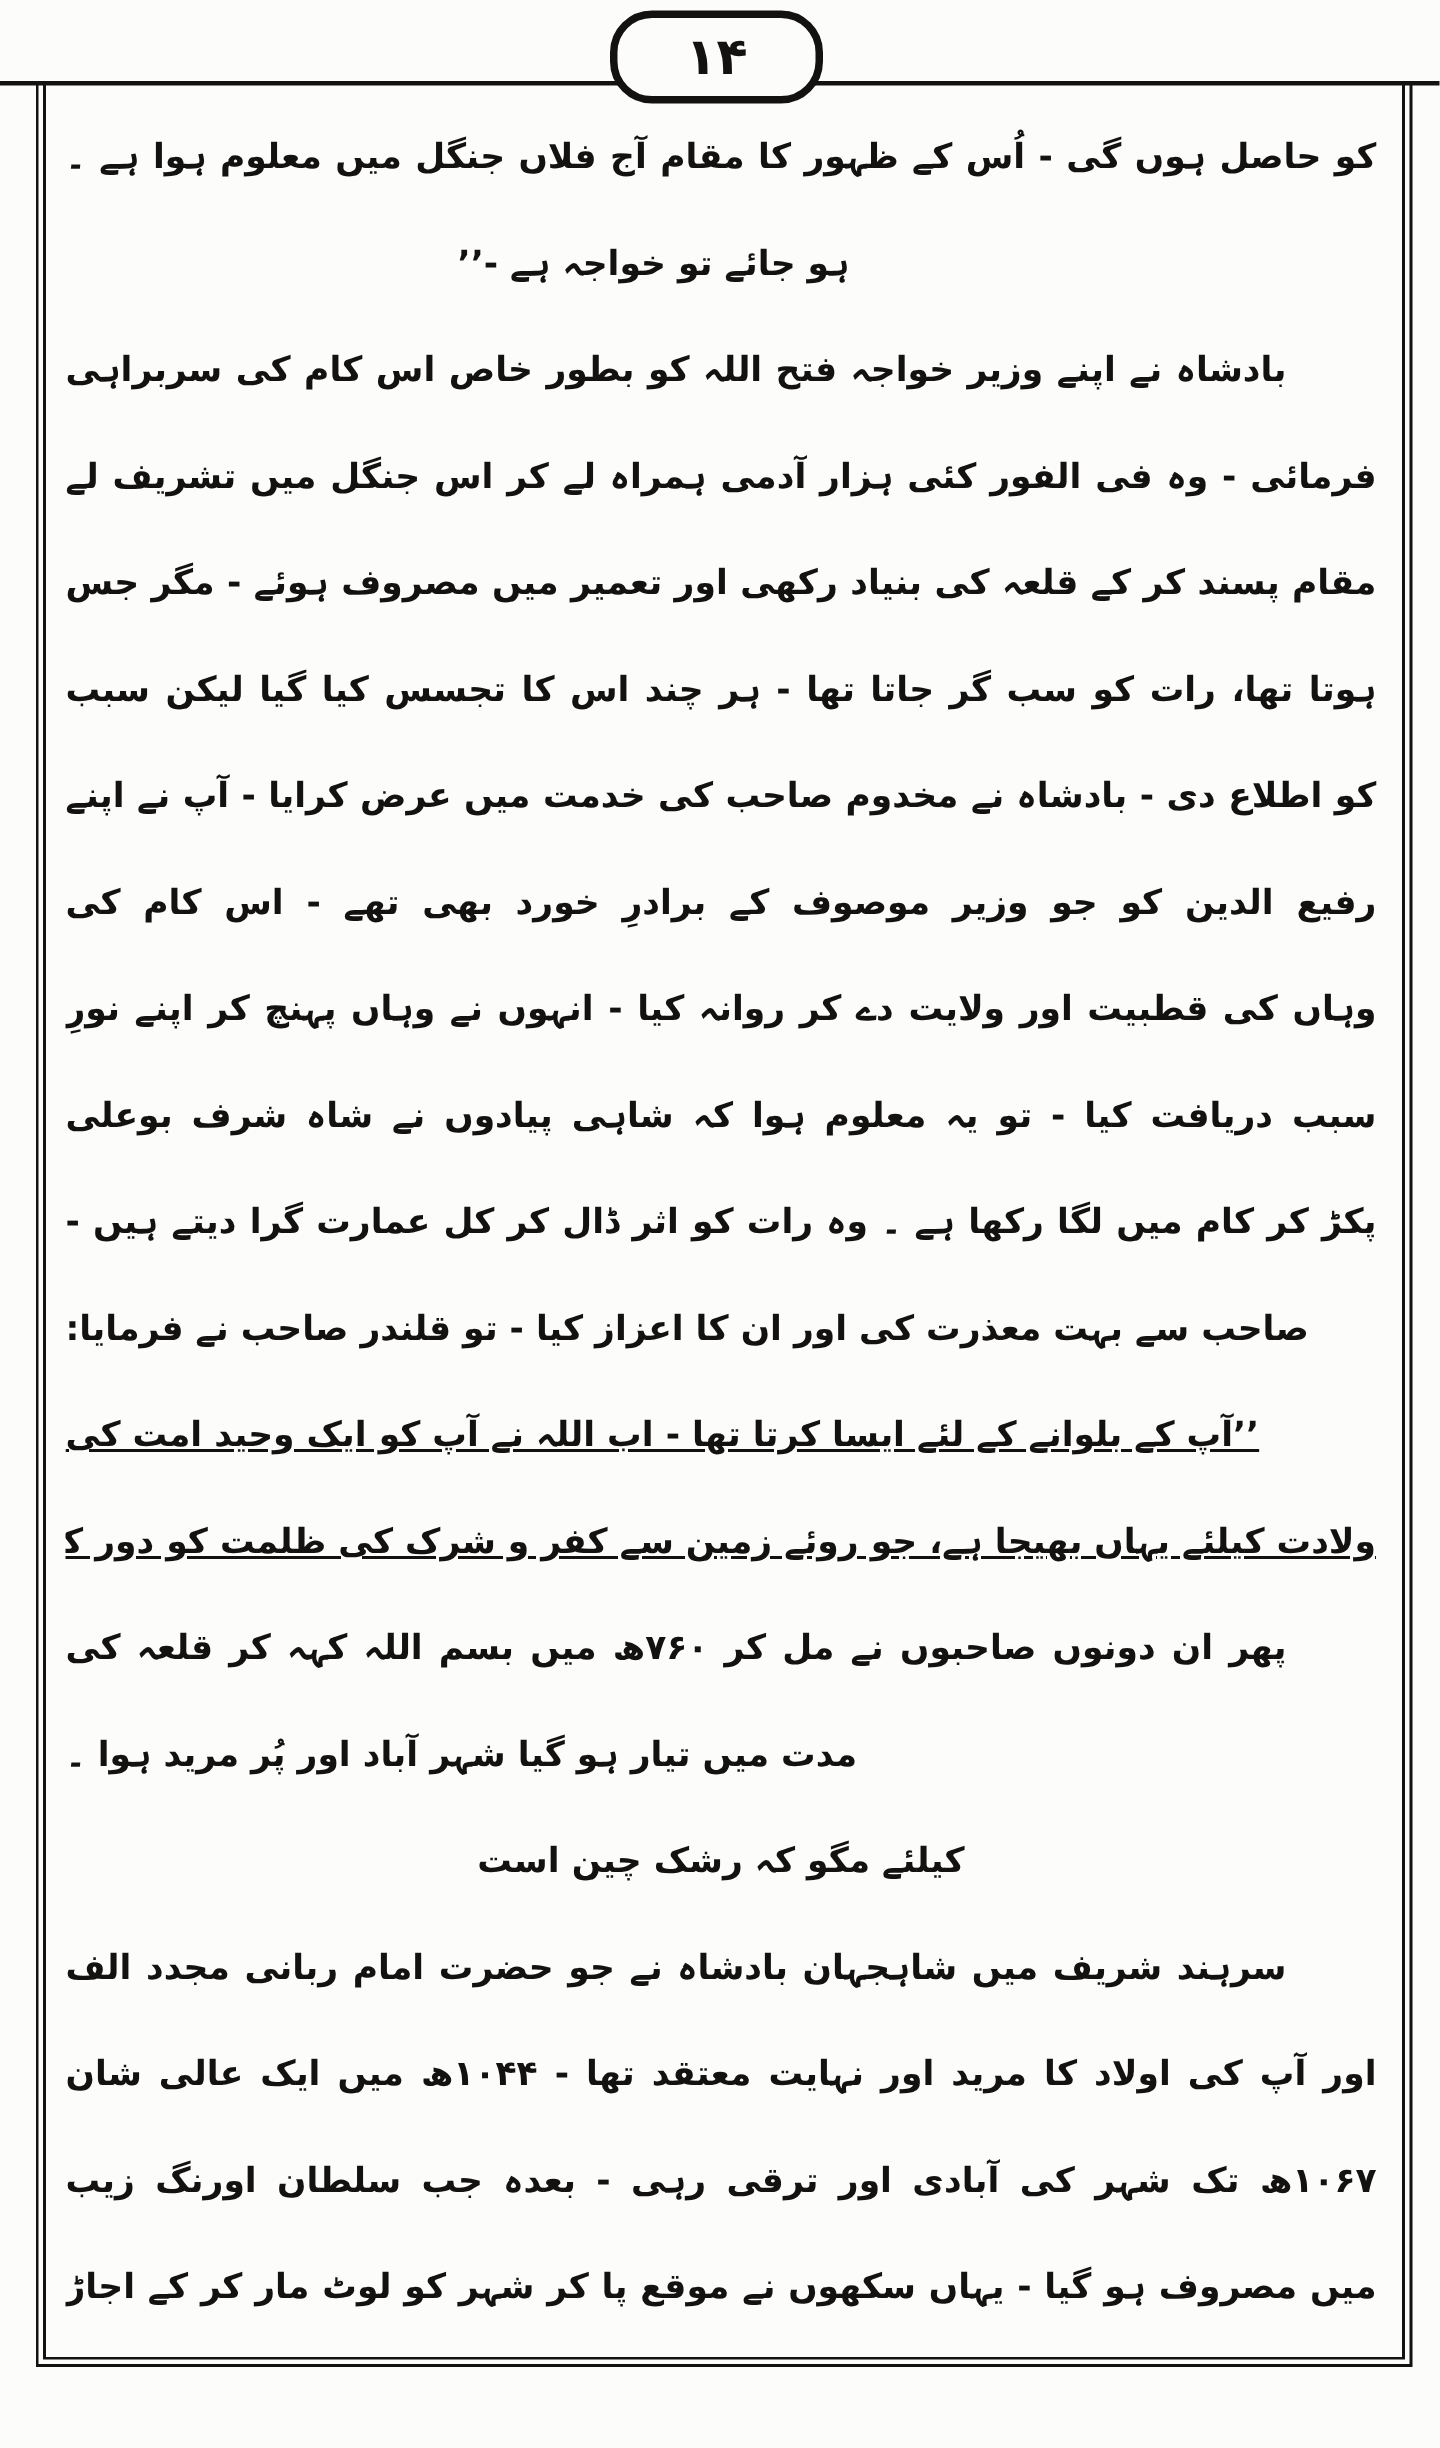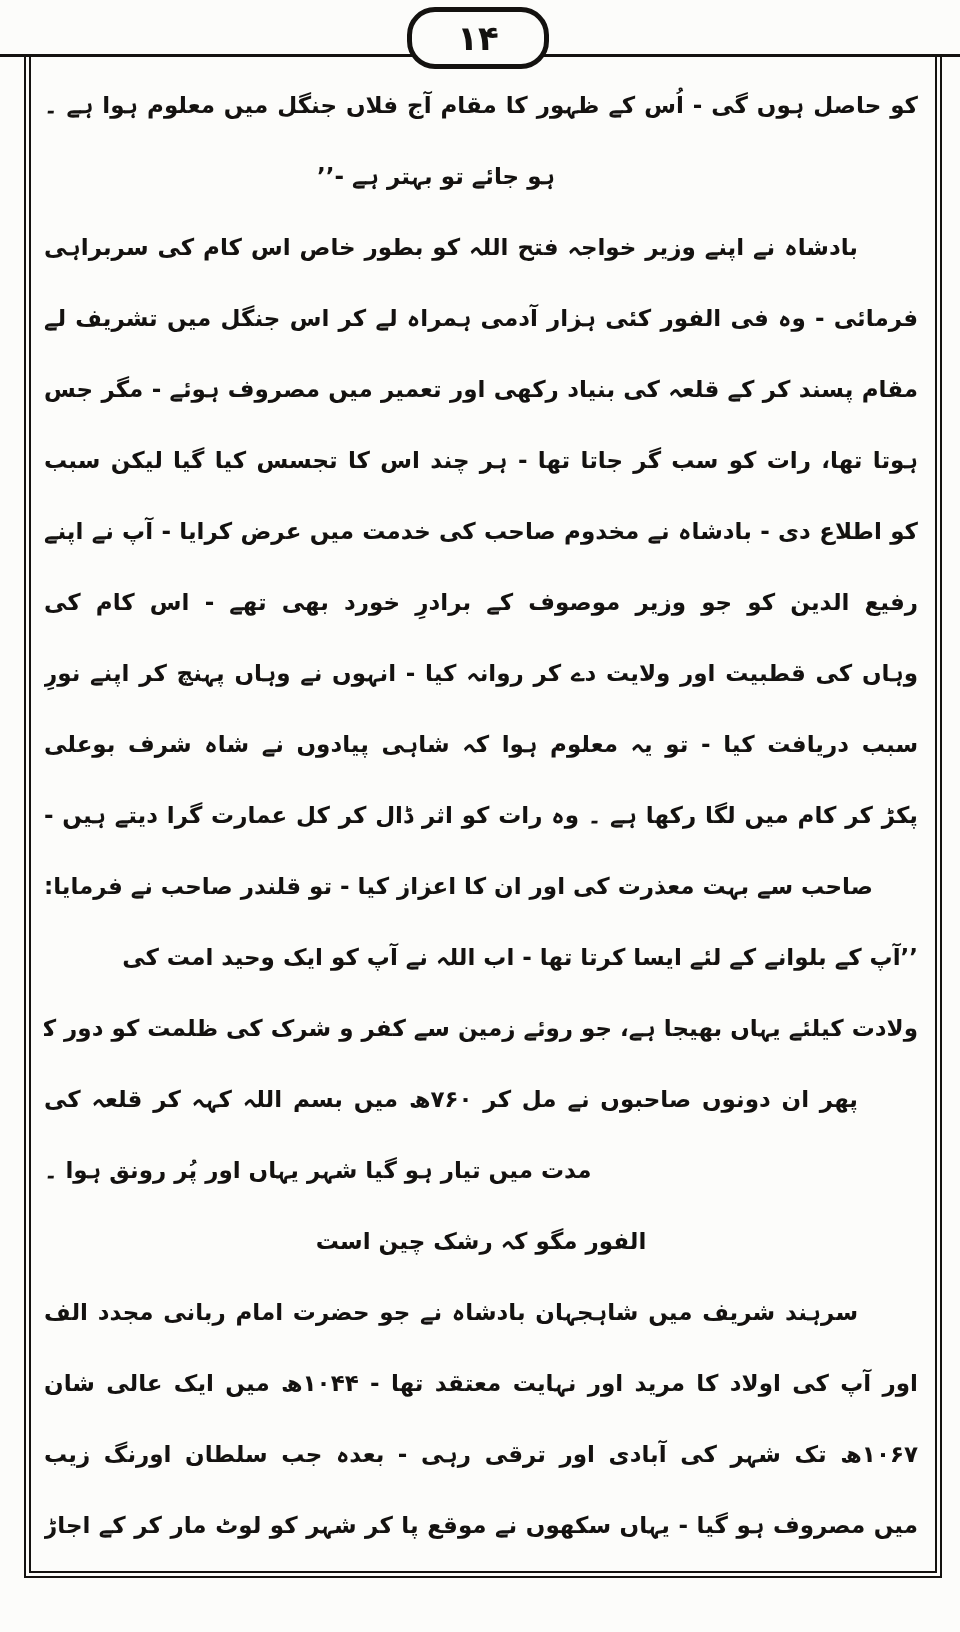--- a/index.html
+++ b/index.html
@@ -40,52 +40,52 @@
   }
   .line{
     height:71px; line-height:71px;
     overflow:hidden;
     white-space:nowrap;
   }
   .line.justify{ text-align:justify; text-align-last:justify; white-space:normal; }
   .line.justify-indent{ text-align:justify; text-align-last:justify; padding-right:60px; white-space:normal; }
   .line.right{ text-align:left; }
   .line.center{ text-align:center; transform:translateX(-45px); }
-  .line.quote{ text-align:right; }
+  .line.quote{ text-align:left;text-decoration:underline; }
   .line.couplet{ display:flex; padding:0 30px; }
   .line.couplet .hemi{ flex:1; text-align:center; }
 </style>
 </head>
 <body>
 
 <div class="top-rule"></div>
 
 <div class="page-number-pill">
   <span>۱۴</span>
 </div>
 
 <div class="frame"></div>
 
 <div class="text-body" id="text-body">
     <div class="line justify">کو حاصل ہوں گی - اُس کے ظہور کا مقام آج فلاں جنگل میں معلوم ہوا ہے ۔ وہاں کچھ آبادی بھی</div>
-    <div class="line center">ہو جائے تو بہتر ہے -’’</div>
+    <div class="line center">ہو جائے تو خواجہ ہے -’’</div>
     <div class="line justify-indent">بادشاہ نے اپنے وزیر خواجہ فتح اللہ کو بطور خاص اس کام کی سربراہی کی خدمت سپرد</div>
     <div class="line justify">فرمائی - وہ فی الفور کئی ہزار آدمی ہمراہ لے کر اس جنگل میں تشریف لے گئے اور ایک مرتفع (بلند)</div>
     <div class="line justify">مقام پسند کر کے قلعہ کی بنیاد رکھی اور تعمیر میں مصروف ہوئے - مگر جس قدر تعمیر کا حصہ دن کو تیار</div>
     <div class="line justify">ہوتا تھا، رات کو سب گر جاتا تھا - ہر چند اس کا تجسس کیا گیا لیکن سبب دریافت نہ ہوا - بادشاہ</div>
     <div class="line justify">کو اطلاع دی - بادشاہ نے مخدوم صاحب کی خدمت میں عرض کرایا - آپ نے اپنے خلیفہ امام</div>
     <div class="line justify">رفیع الدین کو جو وزیر موصوف کے برادرِ خورد بھی تھے - اس کام کی سربراہی کیلئے مامور فرمایا اور</div>
     <div class="line justify">وہاں کی قطبیت اور ولایت دے کر روانہ کیا - انہوں نے وہاں پہنچ کر اپنے نورِ باطن سے اس کا</div>
     <div class="line justify">سبب دریافت کیا - تو یہ معلوم ہوا کہ شاہی پیادوں نے شاہ شرف بوعلی قلندر علیہ الرحمہ کو بیگار میں</div>
     <div class="line justify">پکڑ کر کام میں لگا رکھا ہے ۔ وہ رات کو اثر ڈال کر کل عمارت گرا دیتے ہیں - آپ نے قلندر</div>
     <div class="line right">صاحب سے بہت معذرت کی اور ان کا اعزاز کیا - تو قلندر صاحب نے فرمایا:</div>
     <div class="line quote">’’آپ کے بلوانے کے لئے ایسا کرتا تھا - اب اللہ نے آپ کو ایک وحید امت کی</div>
     <div class="line quote">ولادت کیلئے یہاں بھیجا ہے، جو روئے زمین سے کفر و شرک کی ظلمت کو دور کرے گا‘‘</div>
     <div class="line justify-indent">پھر ان دونوں صاحبوں نے مل کر ۷۶۰ھ میں بسم اللہ کہہ کر قلعہ کی بنیاد رکھ دی - جو چند</div>
-    <div class="line right">مدت میں تیار ہو گیا شہر یہاں اور پُر رونق ہوا ۔</div>
+    <div class="line right">مدت میں تیار ہو گیا شہر آباد اور پُر مرید ہوا ۔</div>
     <div class="line couplet">
-      <span class="hemi">الفور مگو کہ رشک چین است</span>
+      <span class="hemi">کیلئے مگو کہ رشک چین است</span>
     </div>
     <div class="line justify-indent">سرہند شریف میں شاہجہان بادشاہ نے جو حضرت امام ربانی مجدد الف ثانی علیہ الرحمہ</div>
     <div class="line justify">اور آپ کی اولاد کا مرید اور نہایت معتقد تھا - ۱۰۴۴ھ میں ایک عالی شان محل اور باغ تعمیر کرایا -</div>
     <div class="line justify">۱۰۶۷ھ تک شہر کی آبادی اور ترقی رہی - بعدہ جب سلطان اورنگ زیب عالمگیر تسخیر ممالک دکن</div>
     <div class="line justify">میں مصروف ہو گیا - یہاں سکھوں نے موقع پا کر شہر کو لوٹ مار کر کے اجاڑ دیا - شہر سرہند کلیہ</div>
   </div>
 
 </body></html>

